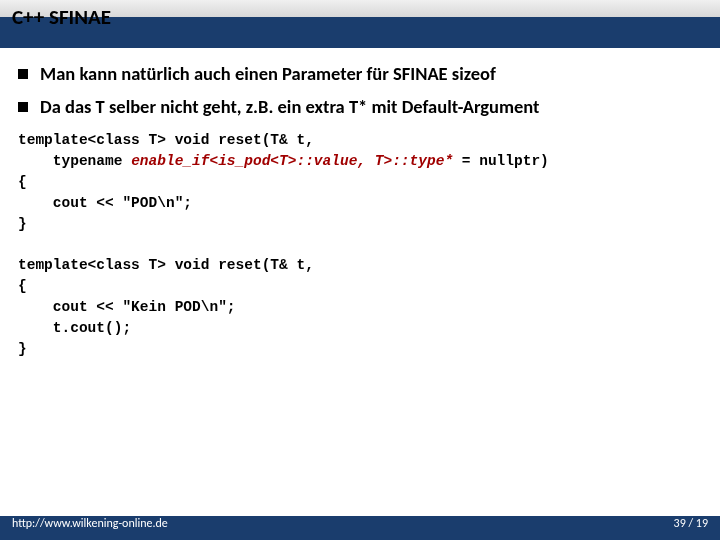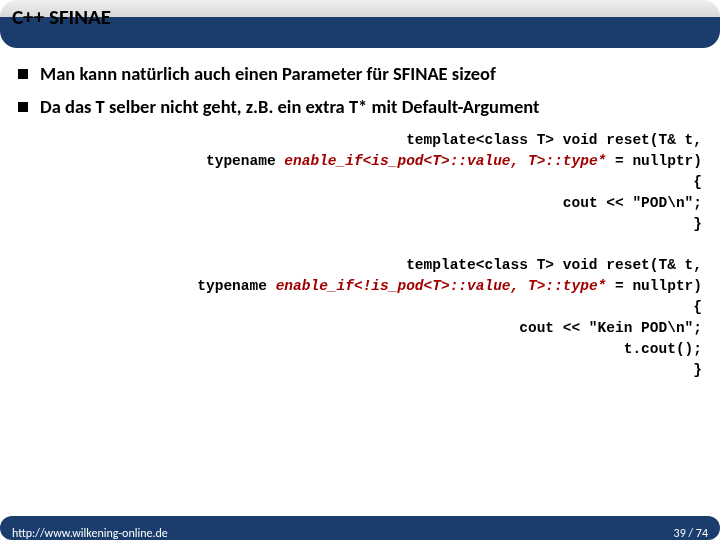--- a/index.html
+++ b/index.html
@@ -1,26 +1,26 @@
 <!DOCTYPE html>
 <html><head>
 <meta charset="utf-8">
 <style>
 * { margin: 0; padding: 0; box-sizing: border-box; }
 body { width: 720px; height: 540px; background: #fff; font-family: Calibri, Arial, sans-serif; position: relative; overflow: hidden; }
-.title-bar { width: 100%; height: 48px; background: linear-gradient(to bottom, #f0f0f0 0%, #d8d8d8 35%, #1a3d6d 35%, #1a3d6d 100%); display: flex; align-items: flex-start; padding: 4px 12px 0 12px; border-radius: 17px; }
+.title-bar { width: 100%; height: 48px; background: linear-gradient(to bottom, #f0f0f0 0%, #d8d8d8 35%, #1a3d6d 35%, #1a3d6d 100%); display: flex; align-items: flex-start; padding: 4px 12px 0 12px; }
 .title-text { font-size: 21px; font-weight: bold; color: #000; }
 .bullets { padding: 14px 18px 0 18px; }
 .bullet-item { display: flex; align-items: flex-start; margin-bottom: 10px; }
 .bullet-marker { width: 10px; height: 10px; background: #000; margin-top: 7px; margin-right: 12px; flex-shrink: 0; }
 .bullet-text { font-size: 18.5px; font-weight: bold; color: #000; line-height: 1.25; }
 .code-block { font-family: "Courier New", monospace; font-size: 14.5px; font-weight: bold; line-height: 1.45; padding: 0 18px; margin-top: 12px; color: #000; }
-.code-line { white-space: pre; text-align: right; }
+.code-line { white-space: pre; }
 .kw-red { color: #a00000; font-style: italic; }
-.footer { position: absolute; bottom: 0; left: 0; right: 0; height: 24px; background: #1a3d6d; color: #fff; font-size: 12px; display: flex; align-items: flex-end; justify-content: space-between; padding: 0 12px; border-radius: 12px; }
+.footer { position: absolute; bottom: 0; left: 0; right: 0; height: 24px; background: #1a3d6d; color: #fff; font-size: 12px; display: flex; align-items: flex-start; justify-content: space-between; padding: 0 12px; }
 </style>
 </head>
 <body>
 
 <div class="title-bar">
   <span class="title-text">C++ SFINAE</span>
 </div>
 
 <div class="bullets">
   <div class="bullet-item">
@@ -36,23 +36,22 @@
 <div class="code-block">
   <div class="code-line"><span>template&lt;class T&gt; void reset(T&amp; t,</span></div>
   <div class="code-line"><span>    typename </span><span class="kw-red">enable_if&lt;is_pod&lt;T&gt;::value, T&gt;::type*</span><span> = nullptr)</span></div>
   <div class="code-line">{</div>
   <div class="code-line">    cout &lt;&lt; "POD\n";</div>
   <div class="code-line">}</div>
 </div>
 
 <div class="code-block" style="margin-top:20px;">
   <div class="code-line"><span>template&lt;class T&gt; void reset(T&amp; t,</span></div>
-  <div class="code-line"><span>    typename </span><span class="kw-red">enable_if&lt;!is_pod&lt;T&gt;::value, T&gt;::type*</span><span> = nullptr)</span></div>
   <div class="code-line">{</div>
   <div class="code-line">    cout &lt;&lt; "Kein POD\n";</div>
   <div class="code-line">    t.cout();</div>
   <div class="code-line">}</div>
 </div>
 
 <div class="footer">
   <span>http://www.wilkening-online.de</span>
-  <span>39 / 74</span>
+  <span>39 / 19</span>
 </div>
 
 </body></html>

